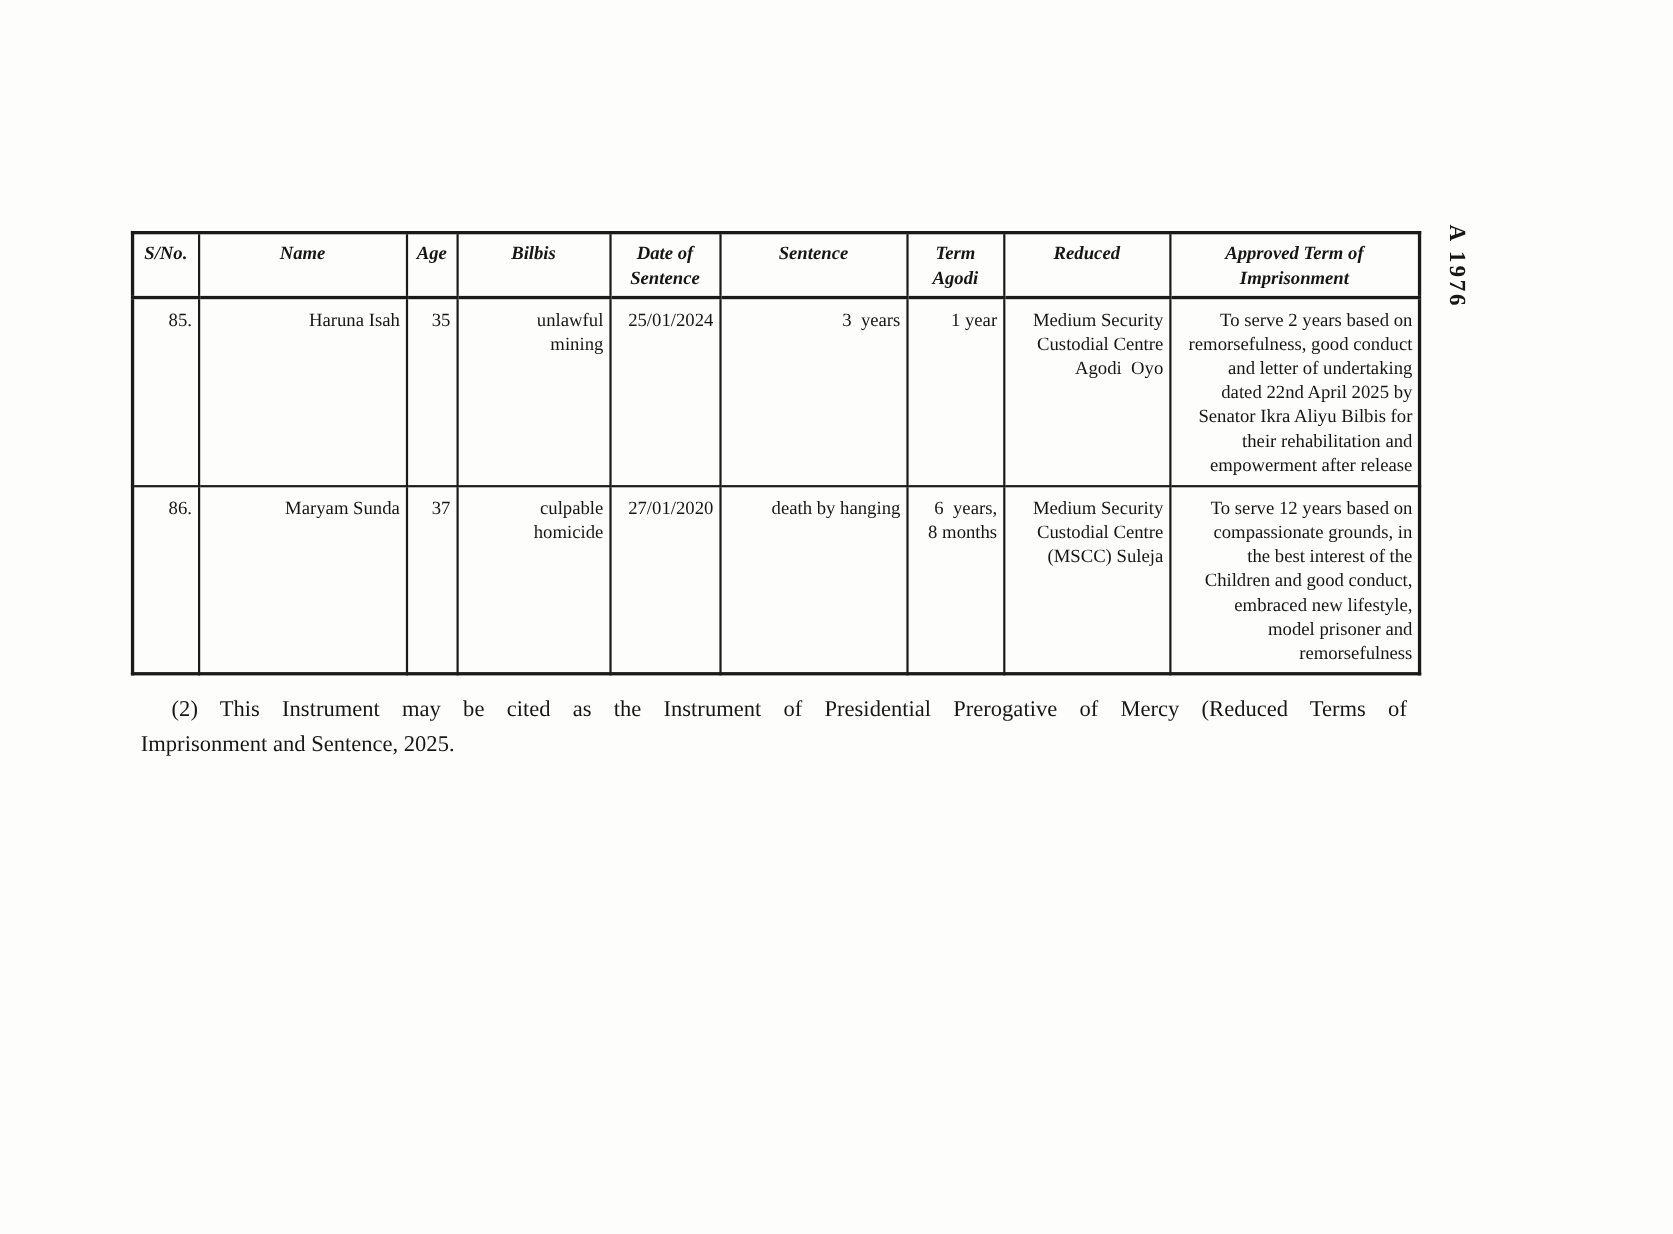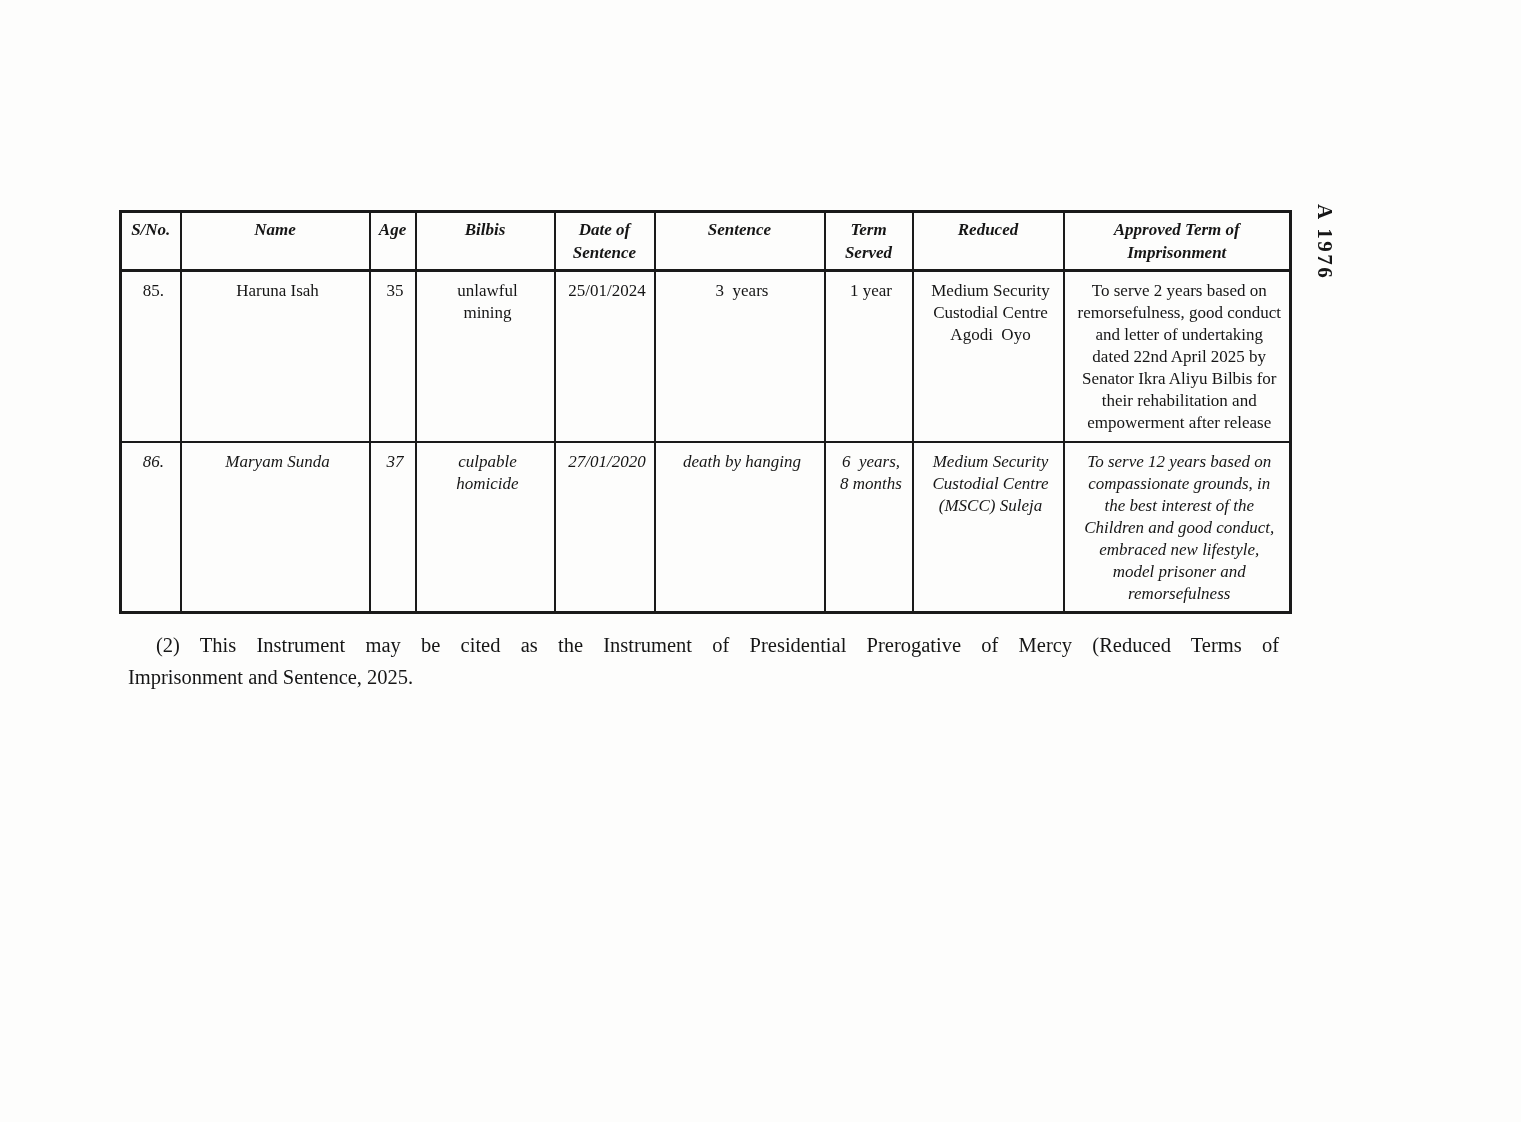--- a/index.html
+++ b/index.html
@@ -37,27 +37,27 @@
     vertical-align: top;
     text-align: center;
     padding: 6px 2px 4px;
     white-space: pre-line;
   }
   table.gazette-table td {
     border: 2px solid #1a1a1a;
     font-size: 17px;
     line-height: 1.3;
     vertical-align: top;
-    text-align: center;
+    text-align: right;
     padding: 8px 5px 6px 10px;
     white-space: pre-wrap;
   }
   tr.header-row   { height: 57px; }
   tr.data-row-85  { height: 170px; }
-  tr.data-row-86  { height: 171px; font-style: italic; }
+  tr.data-row-86  { height: 171px; }
   td.approved-cell { padding-top: 10px; }
 
   
   .clause {
     position: absolute;
     left: 108px;
     top: 630px;
     width: 1171px;
     font-size: 20.5px;
     line-height: 1.56;
@@ -138,21 +138,21 @@
     <thead>
       <tr class="header-row">
         <th>S/No.</th>
         <th>Name</th>
         <th>Age</th>
         <th>Bilbis</th>
         <th>Date of
 Sentence</th>
         <th>Sentence</th>
         <th>Term
-Served</th>
+Agodi</th>
         <th>Reduced</th>
         <th>Approved Term of
 Imprisonment</th>
       </tr>
     </thead>
     <tbody>
       <tr class="data-row-85">
         <td>85.</td>
         <td>Haruna Isah</td>
         <td>35</td>

